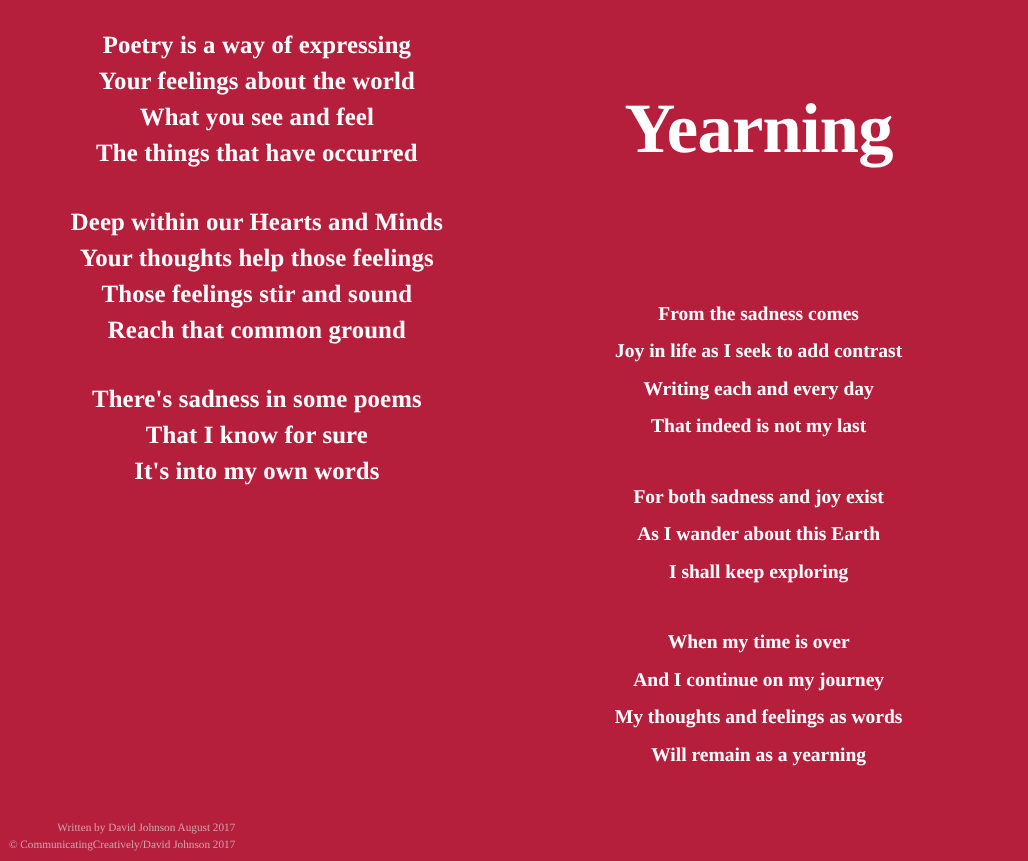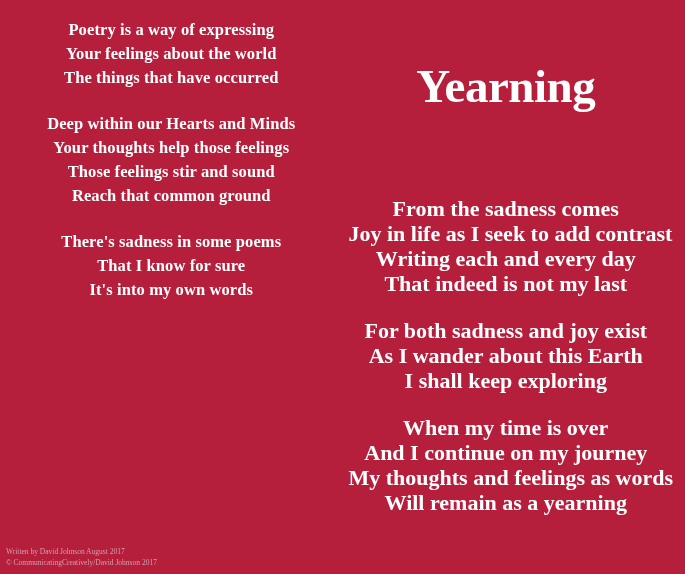--- a/index.html
+++ b/index.html
@@ -47,46 +47,47 @@
     font-size: 47px;
     font-weight: bold;
     line-height: 52px;
     margin: 0 0 84px 0;
     letter-spacing: -0.5px;
   }
   .right-stanza {
     margin: 0 0 22px 0;
   }
   .right-line {
-    font-size: 22px;
+    font-size: 13px;
     font-weight: bold;
     line-height: 25px;
     white-space: nowrap;
   }
   .credits {
     position: absolute;
     left: 6px;
     bottom: 6px;
-    text-align: left;
+    text-align: right;
     color: #d4a0ad;
     font-size: 7.5px;
     line-height: 11px;
     font-weight: normal;
   }
 </style>
 </head>
 <body>
 
 <div class="poster">
 
   <div class="column left-column">
 
     <div class="stanza">
       <div class="line">Poetry is a way of expressing</div>
       <div class="line">Your feelings about the world</div>
+      <div class="line">What you see and feel</div>
       <div class="line">The things that have occurred</div>
     </div>
 
     <div class="stanza">
       <div class="line">Deep within our Hearts and Minds</div>
       <div class="line">Your thoughts help those feelings</div>
       <div class="line">Those feelings stir and sound</div>
       <div class="line">Reach that common ground</div>
     </div>
 

